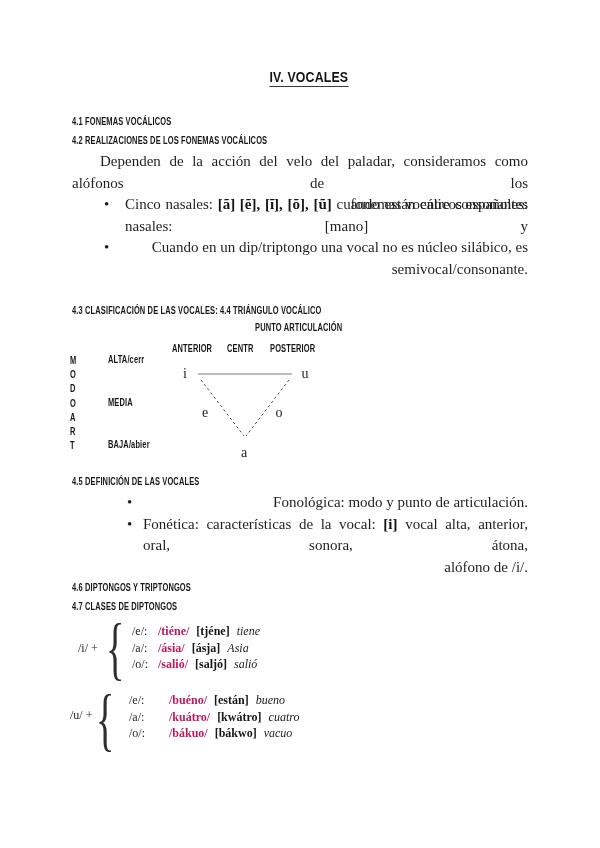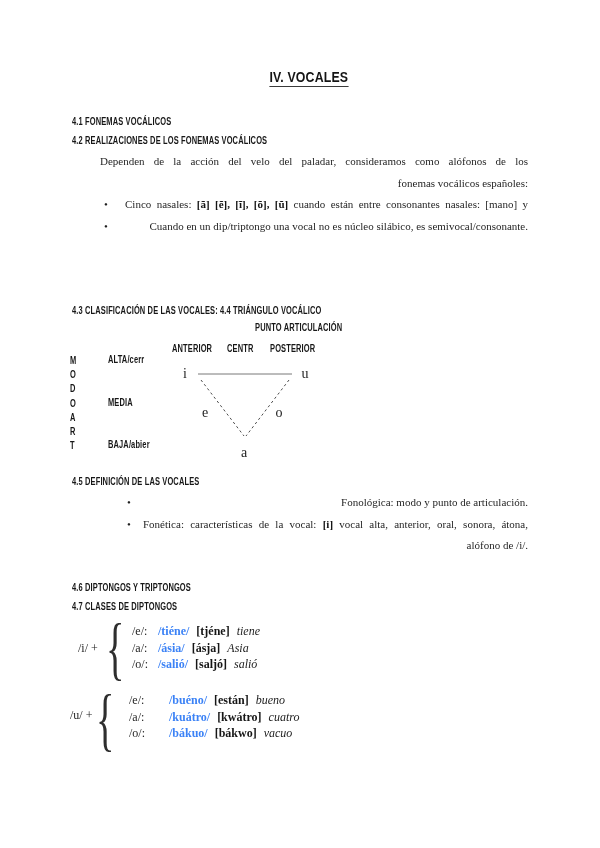--- a/index.html
+++ b/index.html
@@ -14,21 +14,21 @@
     font-weight:700; font-size:11px; color:#171717; white-space:nowrap;
     transform:scaleX(0.68); transform-origin:0 0; letter-spacing:0.2px;
   }
   .title-wrap { position:absolute; top:68px; left:17px; right:0; text-align:center; }
   .title-inner {
     display:inline-block; font-family:"Liberation Sans", sans-serif;
     font-weight:700; font-size:14px; color:#141414;
     transform:scaleX(0.88); transform-origin:50% 50%;
     border-bottom:1px solid #3a3a3a; padding-bottom:1px; letter-spacing:0.2px;
   }
-  .body-block { position:absolute; font-size:11px; line-height:21.5px; color:#1f1f1f; }
+  .body-block { position:absolute; font-size:15px; line-height:21.5px; color:#1f1f1f; }
   .wrapline { white-space:normal;text-align:right; }
   .j { text-align:justify; text-align-last:justify; white-space:normal; }
   .indent { text-indent:28px; }
   b { font-weight:bold; color:#141414; }
   .bullet-row { display:flex; align-items:flex-start; }
   .dot { width:21px; flex:0 0 21px; }
   .dot2 { width:16px; flex:0 0 16px; }
   .btext { flex:1 1 auto; }
   .vt-svg { position:absolute; left:160px; top:356px; }
   .trans-block { position:absolute; font-size:12px; }
@@ -39,21 +39,21 @@
   }
   .brace1 { left:28px; top:-8px; font-size:70px; line-height:70px; }
   .brace2 { left:26px; top:-6px; font-size:70px; line-height:70px; }
   .trows { position:absolute; top:1px; }
   .trows1 { left:54px; }
   .trows2 { left:59px; }
   .trow { display:flex; line-height:16.5px; white-space:nowrap; }
   .trow .ph-label { display:inline-block; }
   .trows1 .ph-label { width:26px; }
   .trows2 .ph-label { width:40px; }
-  .phonemic { font-weight:bold; margin-right:7px; color:#3b82f6; }
+  .phonemic { font-weight:bold; margin-right:7px; color:#be185d; }
   .phonetic { font-weight:bold; margin-right:7px; color:#161616; }
   .word { font-style:italic; color:#222; }
 </style>
 </head>
 <body>
 
 <div class="page">
 
   <div class="title-wrap">
     <span class="title-inner">IV. VOCALES</span>

